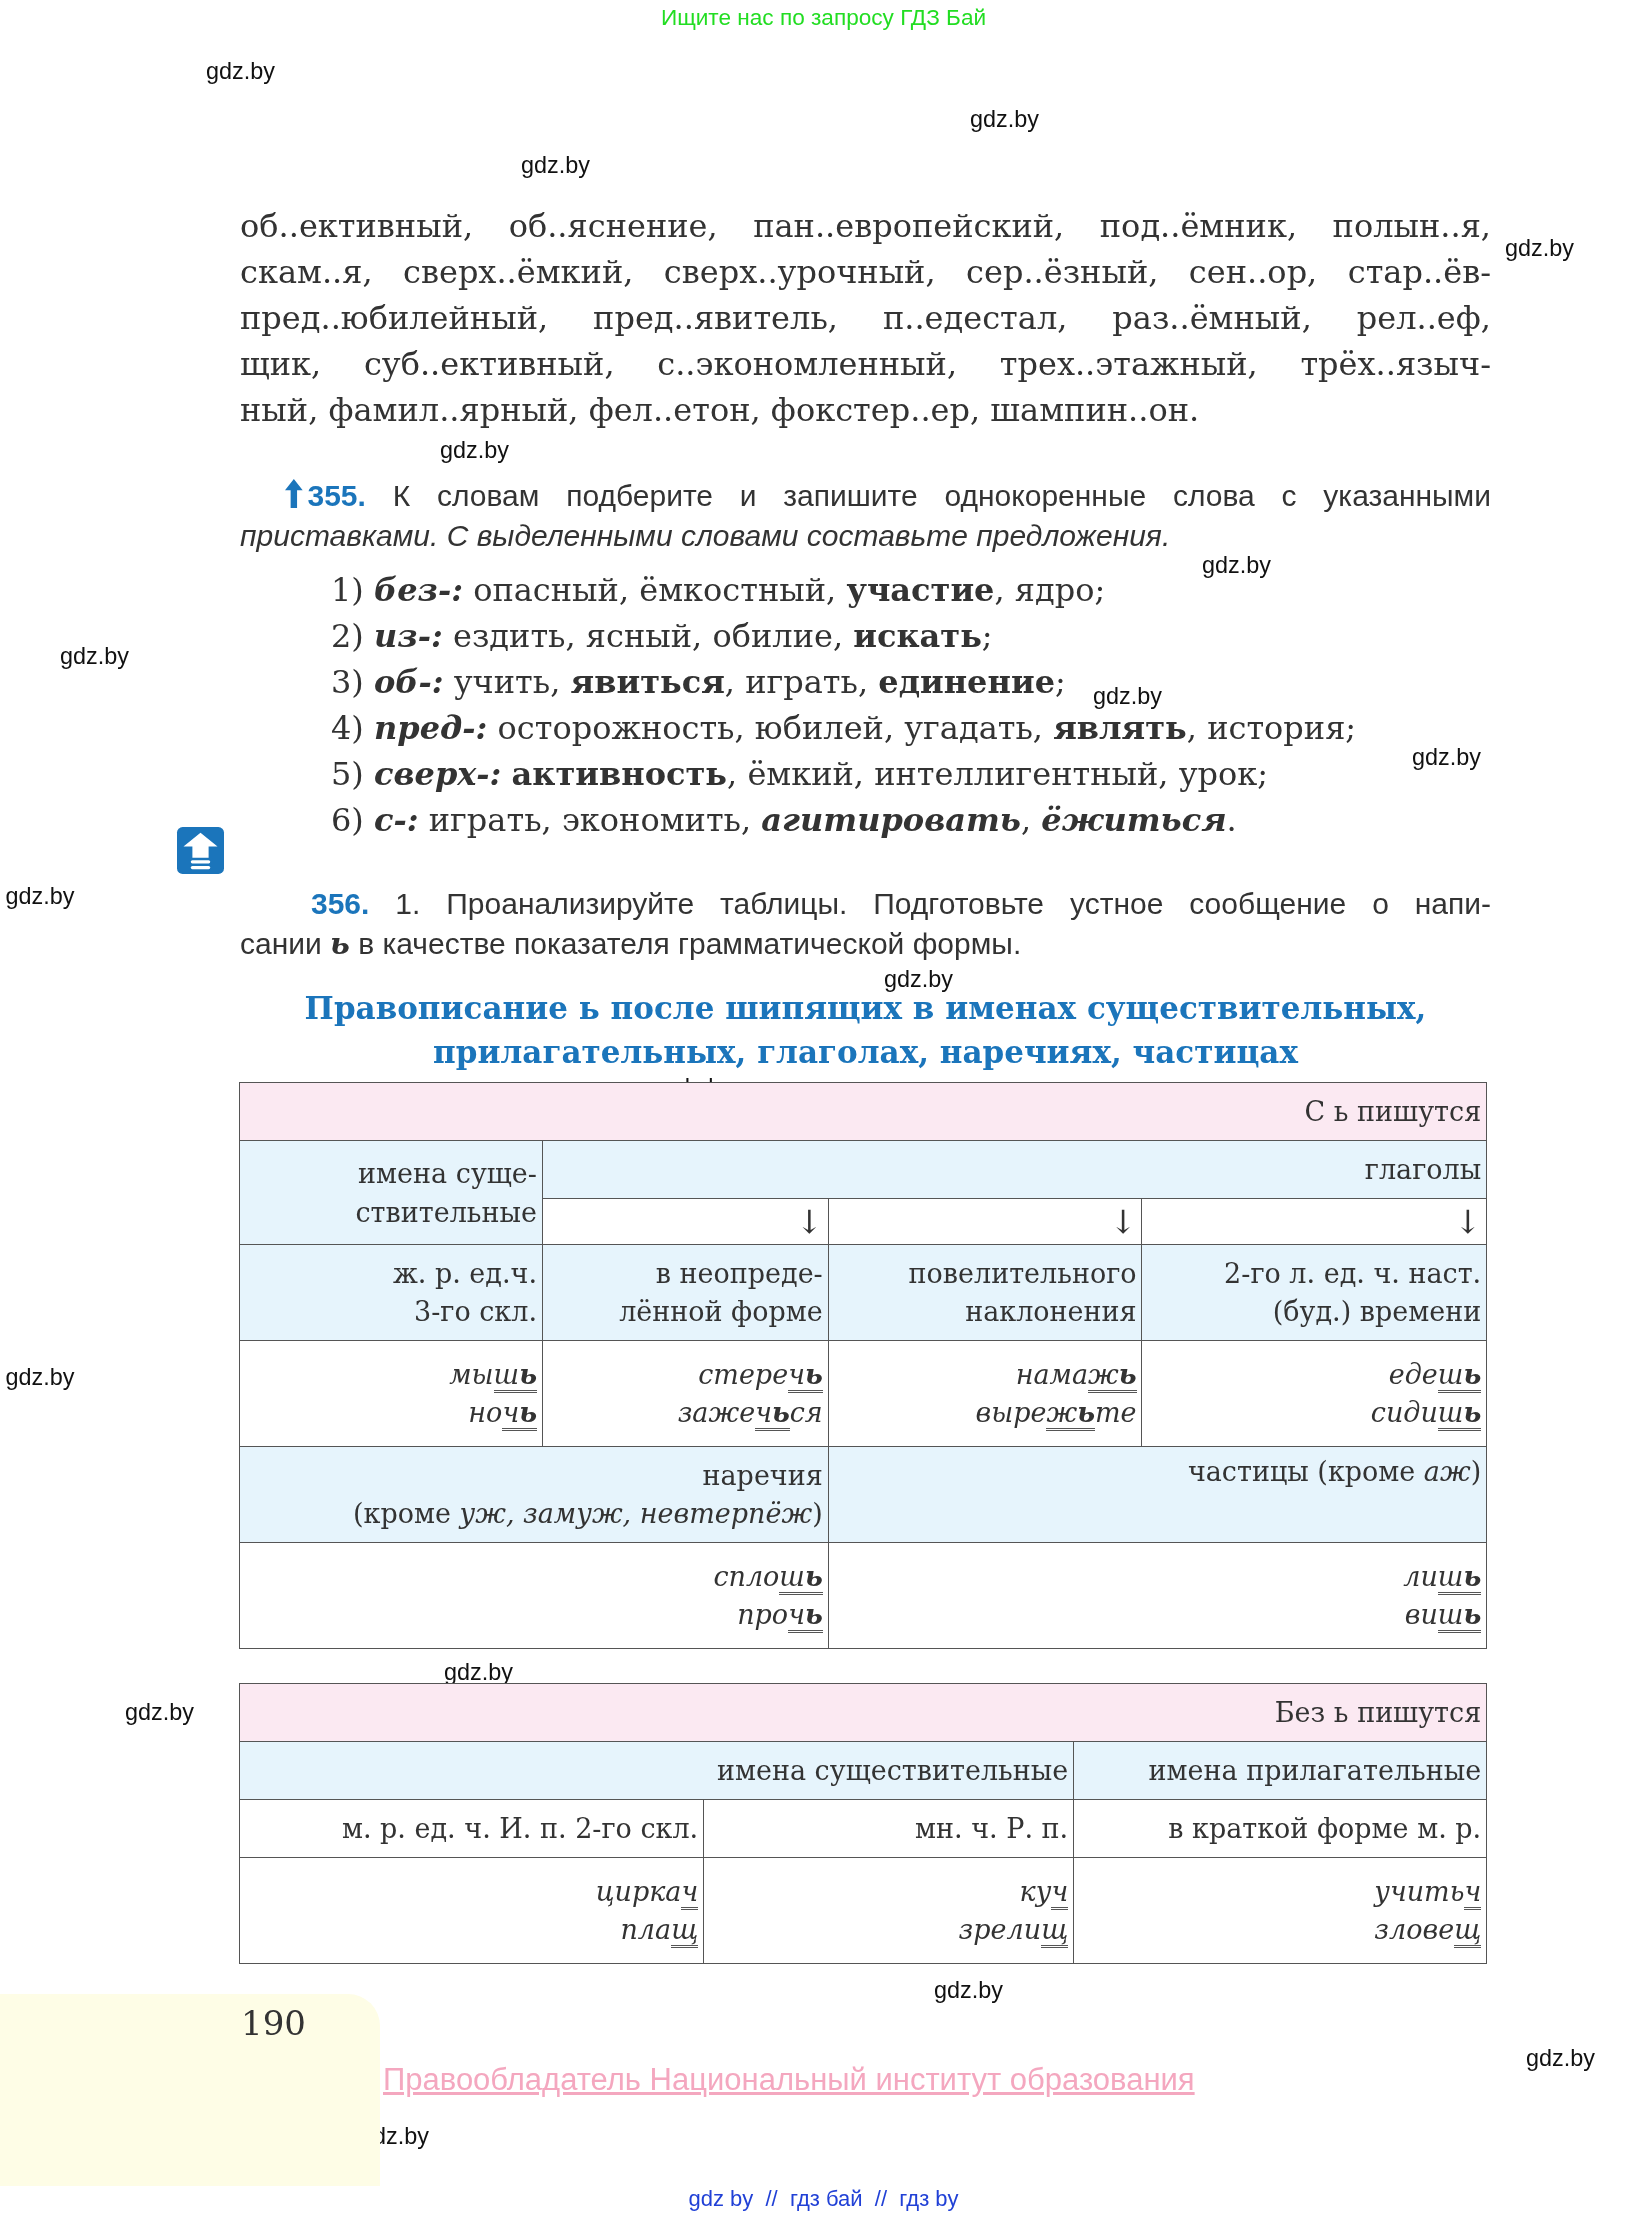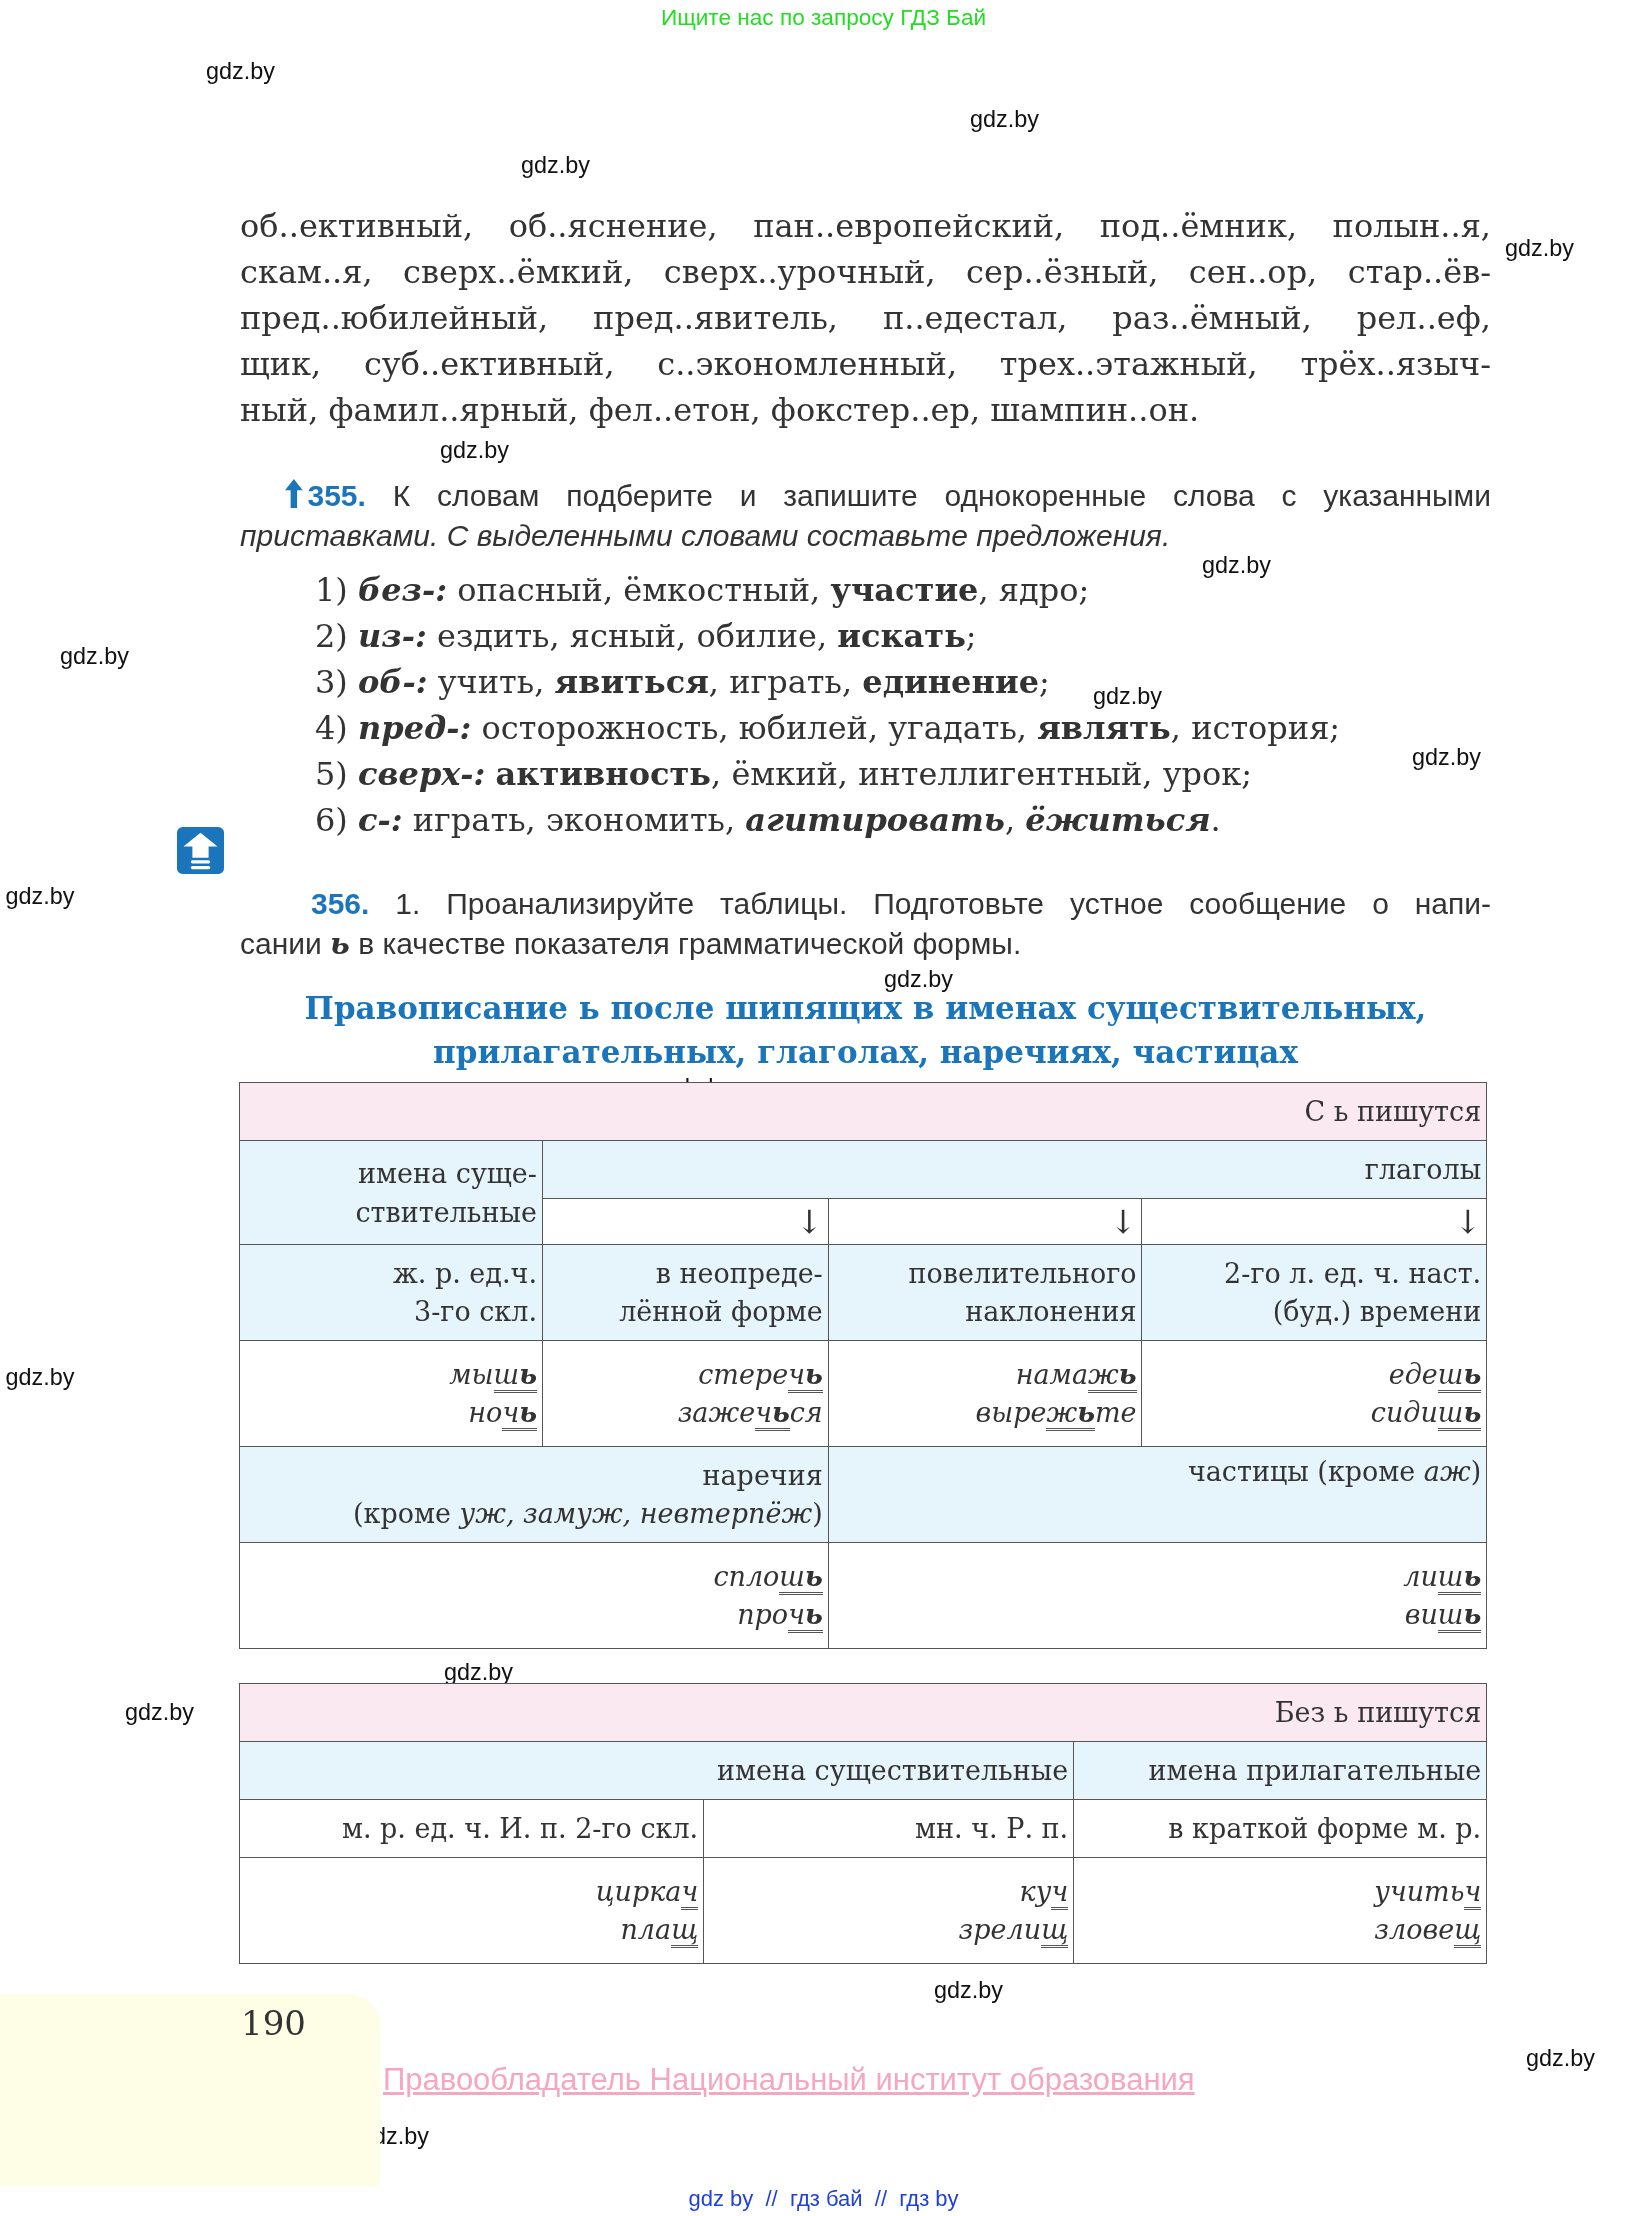--- a/index.html
+++ b/index.html
@@ -9,21 +9,21 @@
   .sans { font-family:"Liberation Sans", sans-serif; }
   .topnote { top:4.8px; left:0; width:1647px; text-align:center; font-size:22.6px; color:#22dd22; }
   .wm { font-family:"Liberation Sans", sans-serif; font-size:23.4px; color:#111; white-space:nowrap; }
   .para { left:240px; width:1251px; font-size:32px; line-height:46px; text-align:justify; color:#333; }
   .para .line { display:block; text-align:justify; text-align-last:justify; white-space:nowrap; }
   .para .line.last { text-align-last:left; }
   .task { font-family:"Liberation Sans", sans-serif; font-size:30px; color:#333; line-height:40px; }
   .num { color:#1b75bb; font-weight:bold; }
   .uparrow { display:inline-block; width:17.7px; height:29px; vertical-align:-1.6px; margin-right:4.8px; }
   .list { left:315px; font-size:32px; line-height:46px; color:#333; }
-  .list .item { white-space:nowrap; }
+  .list .item { white-space:nowrap;margin-left:16px; }
   .pref { font-style:italic; font-weight:bold; }
   .b { font-weight:bold; }
   .bi { font-weight:bold; font-style:italic; }
   .icon-box { left:177px; top:827px; width:47px; height:47px; background:#1b75bb; border-radius:5.6px; }
   .title { left:240px; width:1251px; text-align:center; color:#1b75bb; font-weight:bold; font-size:31px; line-height:44px; }
   table.rt { position:absolute; border-collapse:collapse; font-size:27px; color:#333; }
   table.rt td { border:1.6px solid #555; text-align:right; vertical-align:middle; padding:0 4.8px; line-height:38px; }
   .pink { background:#fbe9f2; }
   .blue { background:#e6f4fc; }
   .white { background:#ffffff; }

